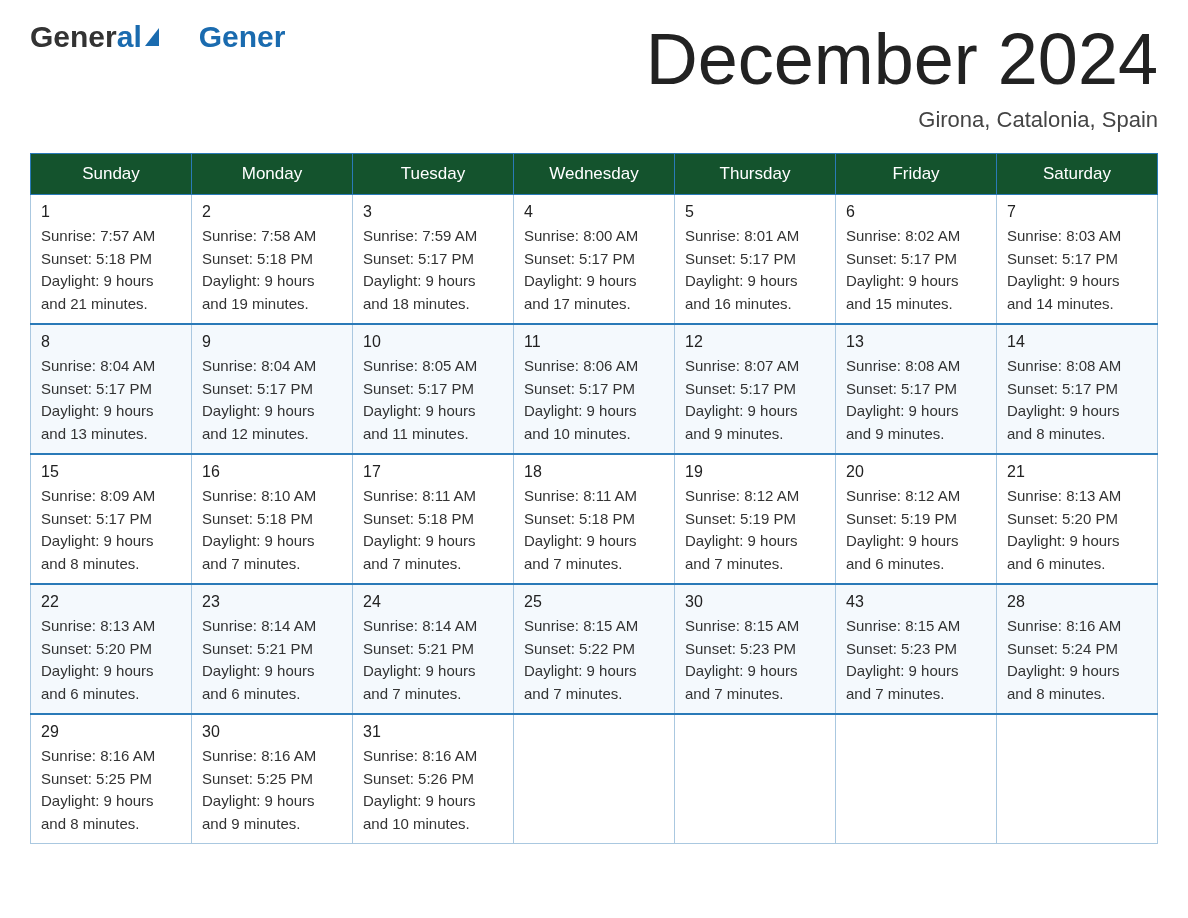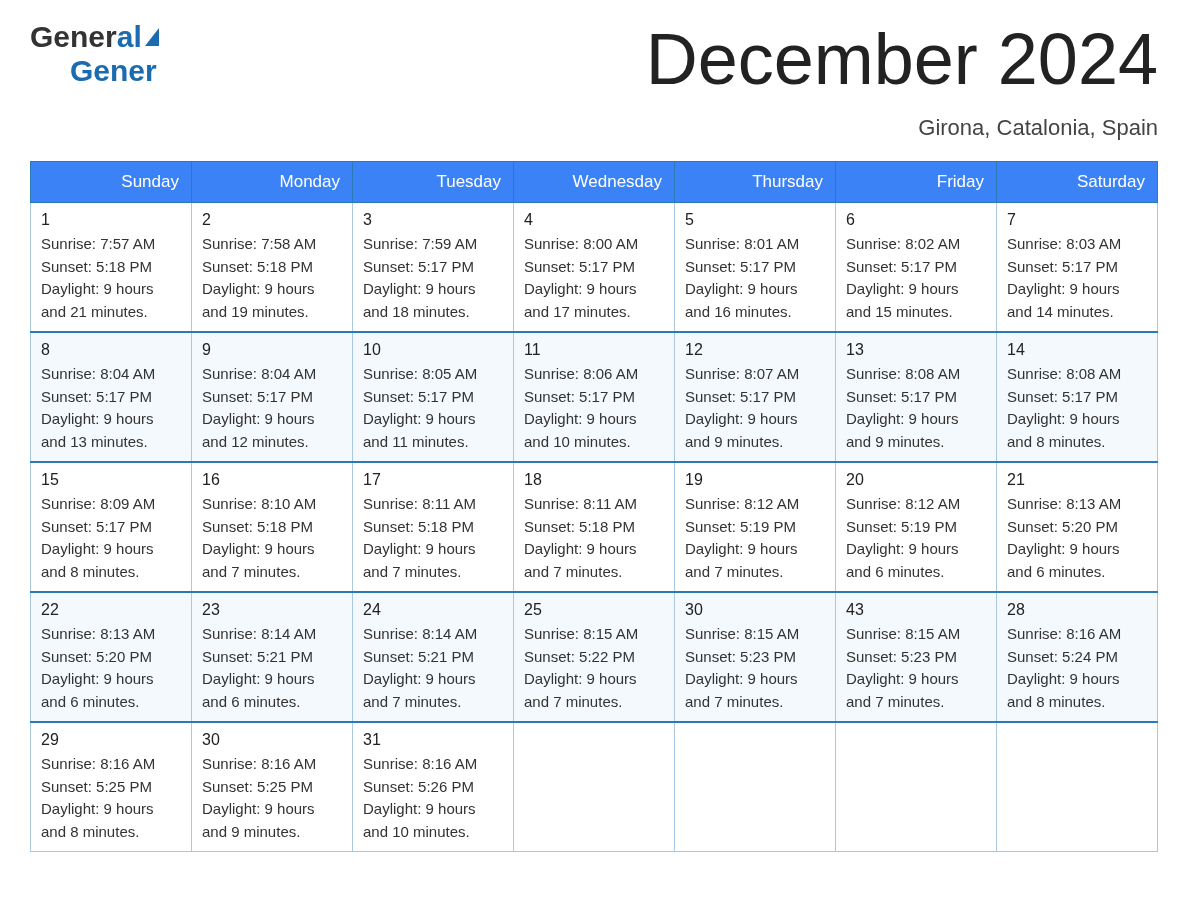--- a/index.html
+++ b/index.html
@@ -11,48 +11,48 @@
       padding: 20px 30px;
     }
     .header {
       display: flex;
       justify-content: space-between;
       align-items: flex-start;
       margin-bottom: 20px;
     }
     .logo {
       display: flex;
-      flex-direction: column;
+      flex-direction: row;
     }
     .title-section {
       text-align: right;
     }
     .month-title {
       font-size: 72px;
       font-weight: normal;
       color: #222;
       line-height: 1.1;
     }
     .location-title {
       font-size: 22px;
       color: #444;
-      margin-top: 16px;
+      margin-top: 8px;
     }
     .calendar-table {
       width: 100%;
       border-collapse: collapse;
       border: 1px solid #2a7ab8;
     }
     .calendar-table th {
-      background-color: #3b82f6;
+      background-color: #14532d;
       color: #fff;
       font-size: 17px;
       font-weight: normal;
       padding: 10px 12px;
-      text-align: right;
+      text-align: center;
       border: 1px solid #2a7ab8;
     }
     .calendar-table td {
       vertical-align: top;
       padding: 8px 10px;
       font-size: 13px;
       color: #333;
       border: 1px solid #aac8e0;
       width: 14.28%;
       min-height: 100px;

